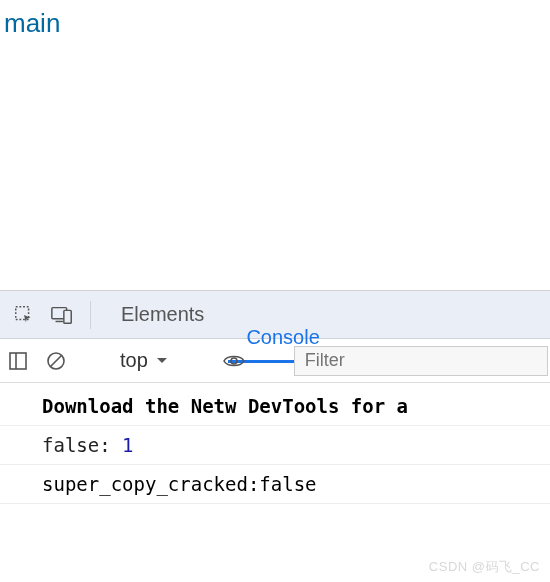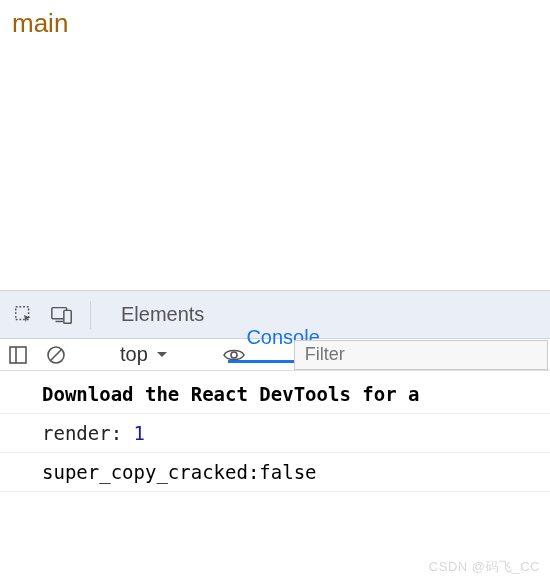--- a/index.html
+++ b/index.html
@@ -6,23 +6,23 @@
     body {
       font-family: -apple-system, BlinkMacSystemFont, "Segoe UI", Arial, sans-serif;
       width: 550px;
       height: 582px;
       background: #fff;
       overflow: hidden;
       position: relative;
     }
     .page-content {
       height: 290px;
-      padding: 8px 12px;
+      padding: 8px 4px;
       font-size: 26px;
-      color: #a16207;
+      color: #0369a1;
     }
     .devtools {
       border-top: 1px solid #d0d0d0;
     }
     .tabs-bar {
       background: #e9eef7;
       border-bottom: 1px solid #cfd4dc;
       height: 48px;
       display: flex;
       align-items: center;
@@ -55,21 +55,21 @@
     }
     .tab.active {
       color: #1a73e8;
       border-bottom: 3px solid #1a73e8;
       font-weight: 500;
       margin-top: 48px;
     }
     .console-toolbar {
       display: flex;
       align-items: center;
-      height: 32px;
+      height: 44px;
       border-bottom: 1px solid #ddd;
       padding: 0 8px;
       gap: 18px;
     }
     .ctx-select {
       display: flex;
       align-items: center;
       gap: 8px;
       font-size: 20px;
       color: #333;
@@ -175,24 +175,24 @@
         <path d="M2 8 C5 2 19 2 22 8 C19 14 5 14 2 8 Z"></path>
         <circle cx="12" cy="8" r="3"></circle>
       </svg>
     </div>
     <div class="toolbar-divider"></div>
     <input class="filter-input" placeholder="Filter" style="">
   </div>
 
   <div class="console-output">
     <div class="log-row bold">
-      <span>Download the React DevTools for a </span>
+      <span>Download the Netw DevTools for a </span>
     </div>
     <div class="log-row">
-      <span class="log-key">render: </span>
+      <span class="log-key">false: </span>
       <span class="num">1</span>
     </div>
     <div class="log-row">
       <span>super_copy_cracked:false</span>
     </div>
   </div>
 
 </div>
 
 <div class="watermark">CSDN @码飞_CC</div>

